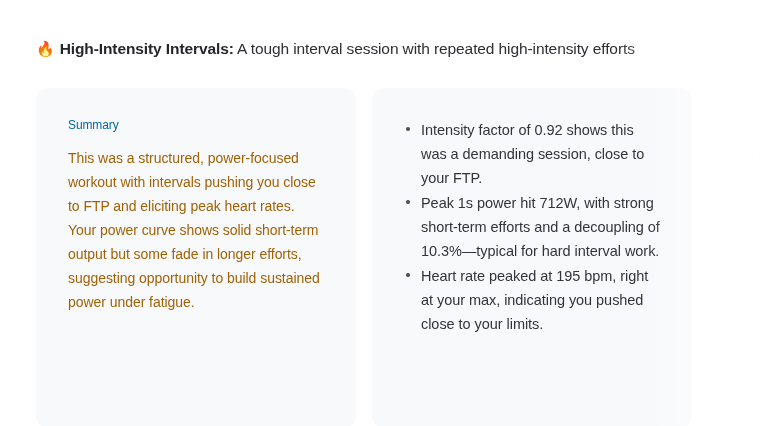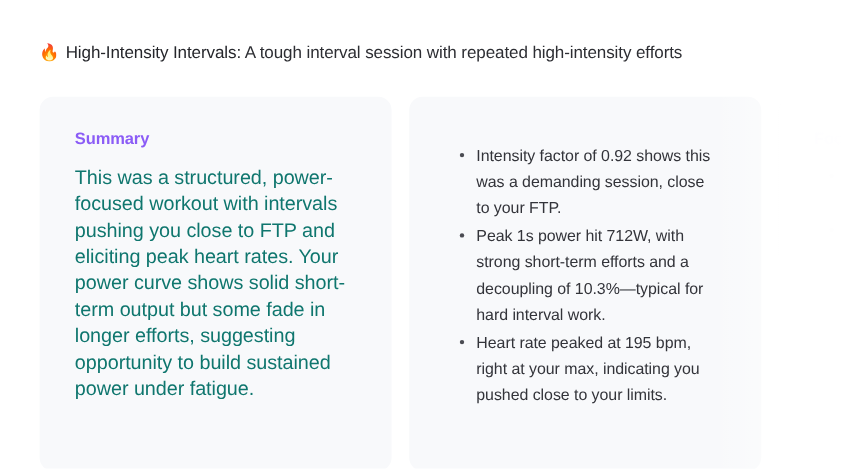--- a/index.html
+++ b/index.html
@@ -43,21 +43,21 @@
     line-height: 30px;
   }
   .fire-icon {
     display: inline-block;
     font-size: 15px;
     line-height: 30px;
     vertical-align: baseline;
     margin-right: 5px;
   }
   .header-title {
-    font-weight: 400;
+    font-weight: 700;
     font-size: 15.5px;
     color: #25262b;
     letter-spacing: -0.1px;
   }
   .header-desc {
     font-weight: 400;
     font-size: 15.5px;
     color: #2d2e33;
     letter-spacing: -0.1px;
   }
@@ -85,34 +85,34 @@
   .card {
     background: #f8f9fb;
     border-radius: 12px;
     width: 320px;
     min-height: 340px;
     box-sizing: border-box;
     padding: 30px 32px 28px 32px;
     flex: 0 0 auto;
   }
   .card-title {
-    font-size: 15px;
-    font-weight: 700;
-    color: #8b5cf6;
+    font-size: 12px;
+    font-weight: 400;
+    color: #0369a1;
     margin: 0 0 14px 0;
     letter-spacing: -0.1px;
   }
   .card-body {
-    font-size: 18px;
+    font-size: 14px;
     line-height: 24px;
-    color: #0f766e;
+    color: #a16207;
     letter-spacing: -0.05px;
   }
   .bullets {
-    margin: 12px;
+    margin: 0;
     padding: 0;
     list-style: none;
   }
   .bullets li {
     position: relative;
     padding-left: 17px;
     margin-bottom: 1px;
     font-size: 14.5px;
     line-height: 24px;
     color: #33343a;

